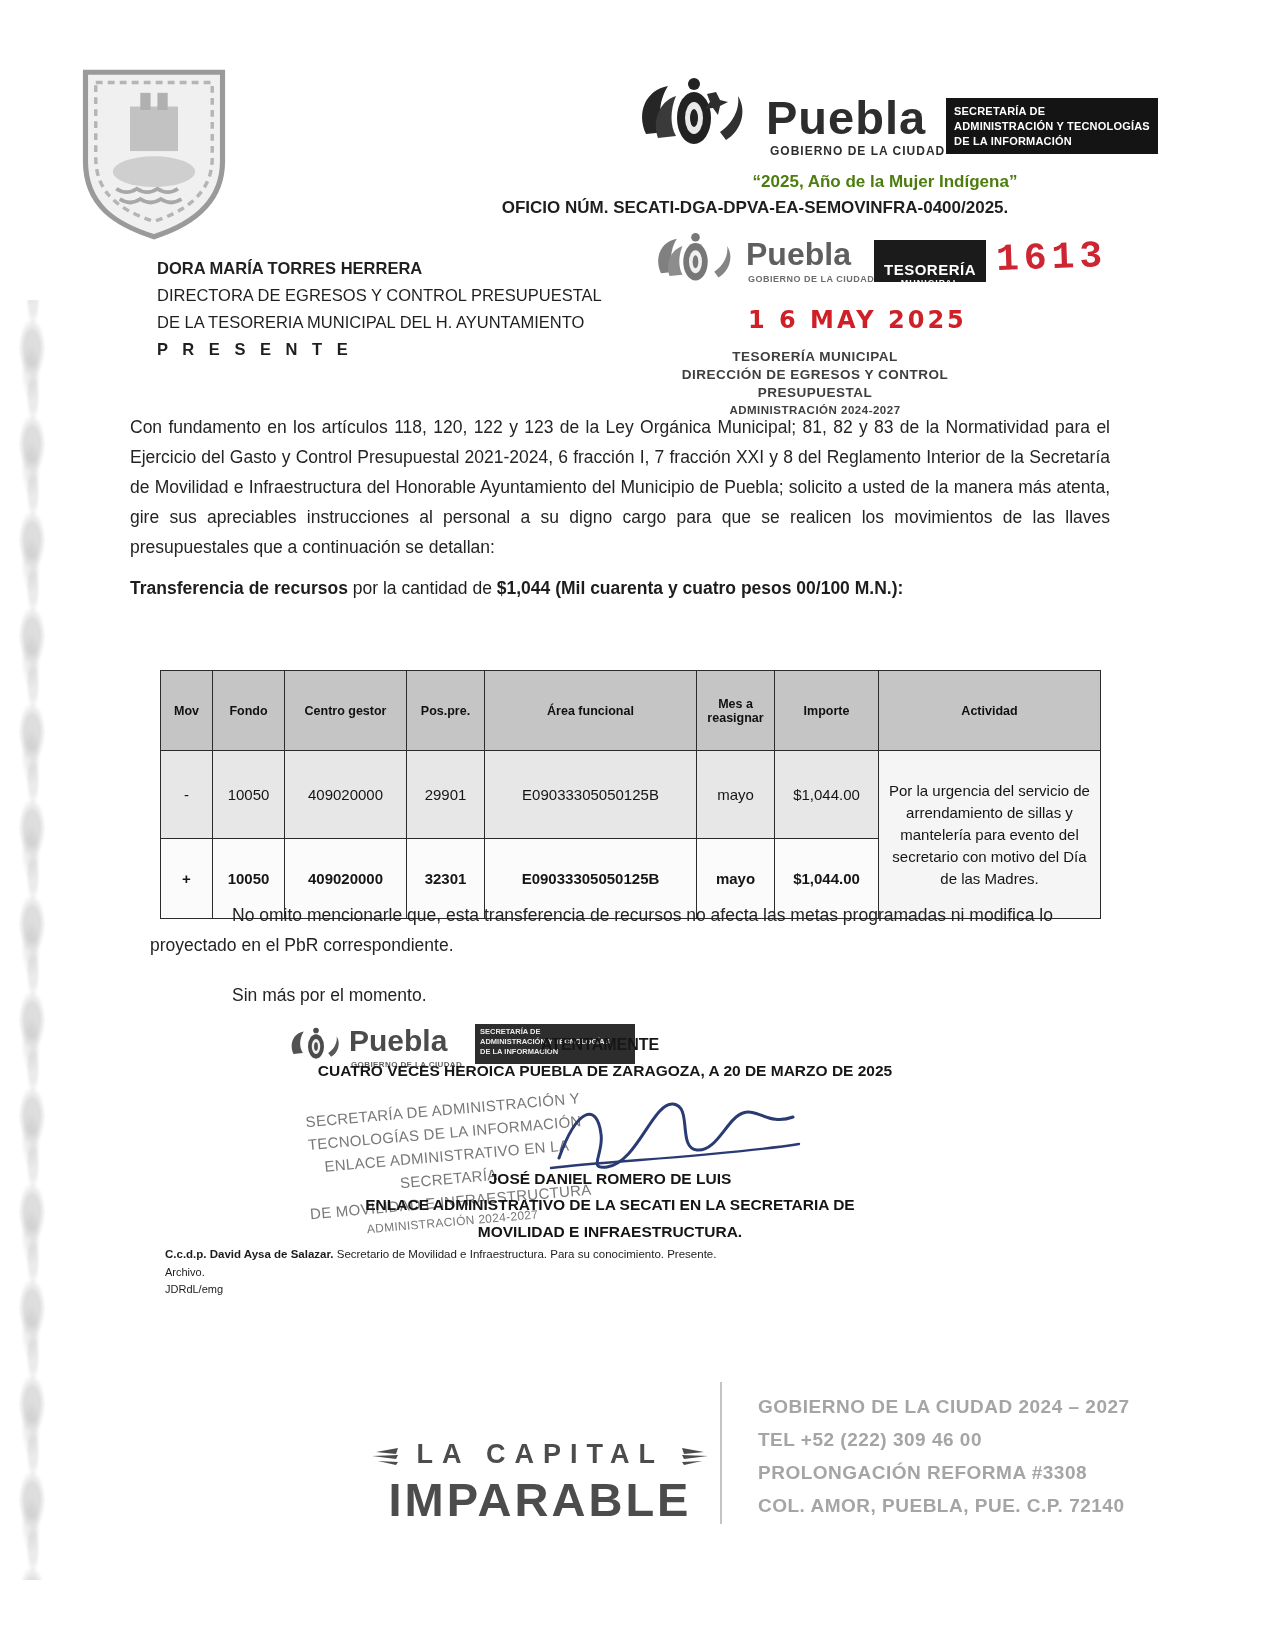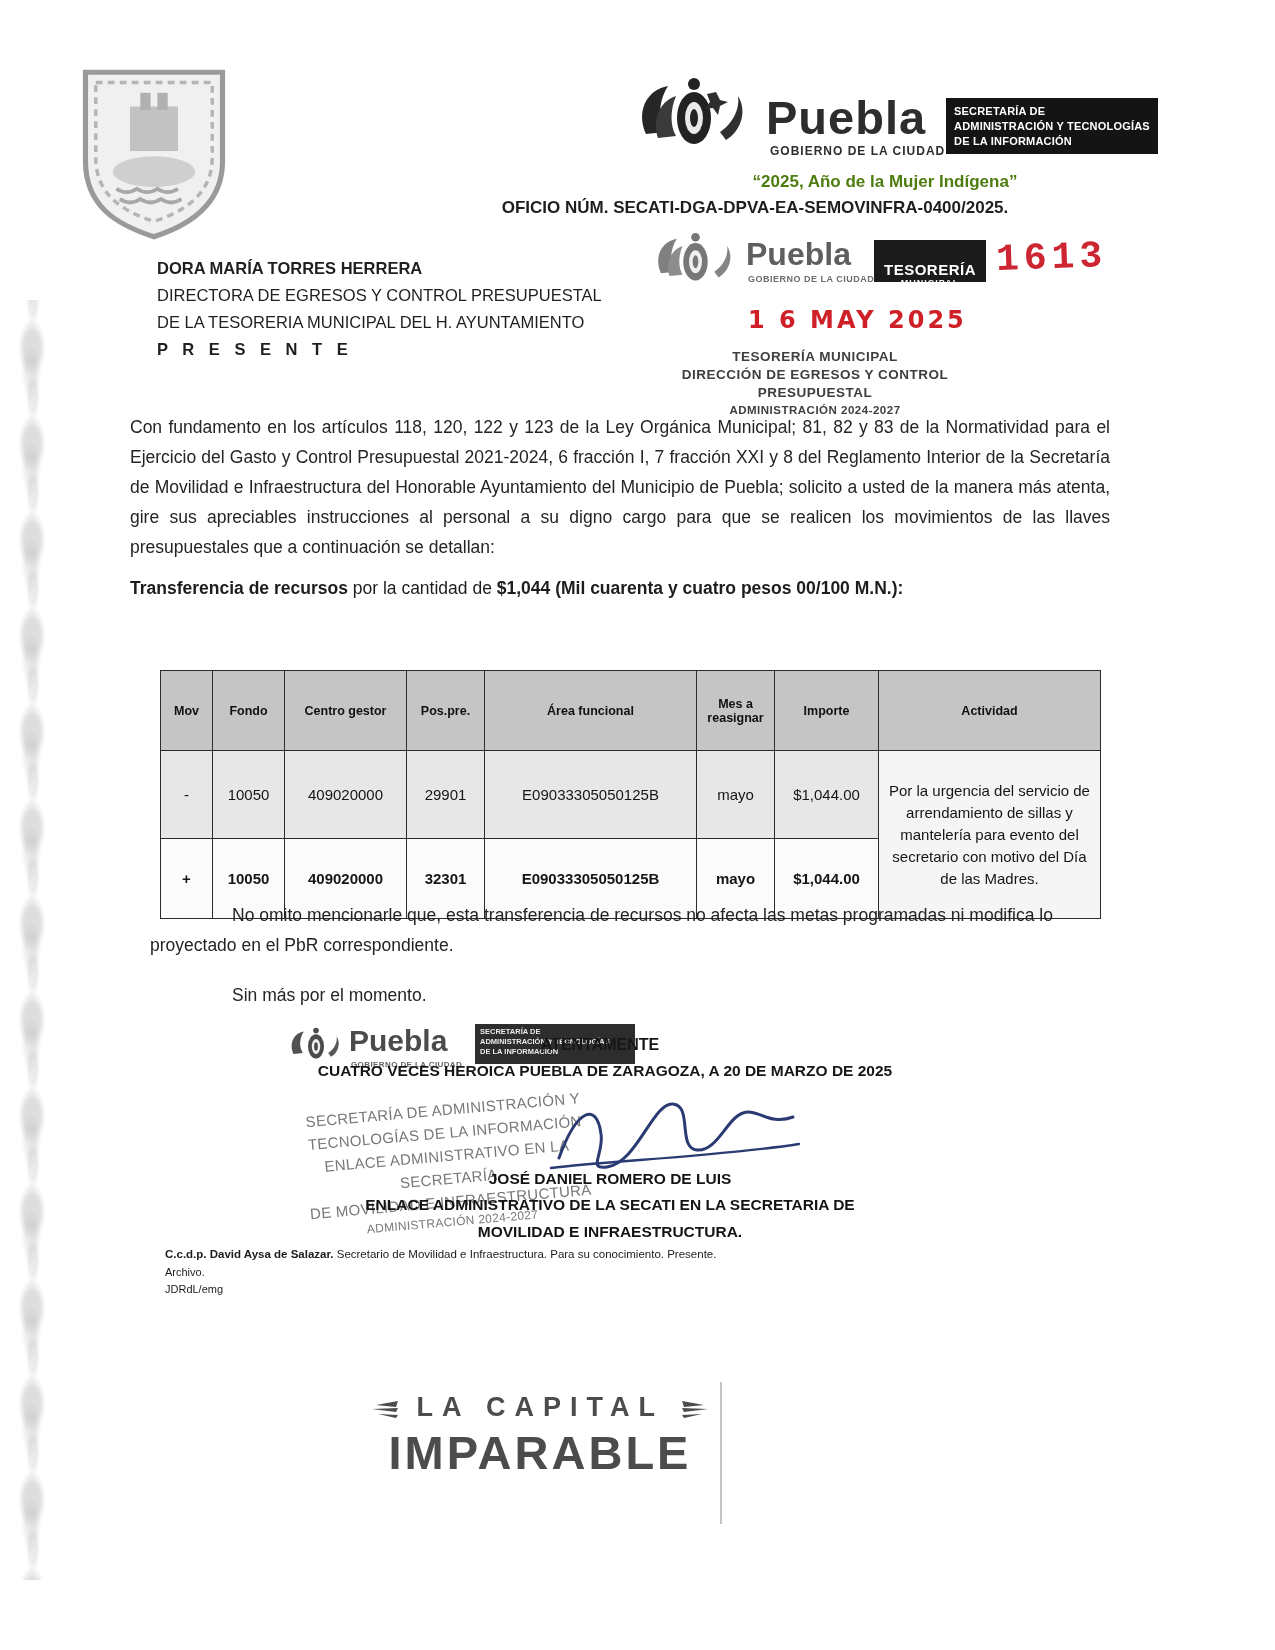--- a/index.html
+++ b/index.html
@@ -87,21 +87,21 @@
   .sig-svg { left:545px; top:1090px; width:260px; height:90px; }
   .sig-name { left:330px; top:1170px; width:560px; text-align:center; font-size:15.5px; font-weight:bold; color:#141414; }
   .sig-title1 { left:260px; top:1196px; width:700px; text-align:center; font-size:15.5px; font-weight:bold; color:#141414; }
   .sig-title2 { left:260px; top:1223px; width:700px; text-align:center; font-size:15.5px; font-weight:bold; color:#141414; }
 
   .ccdp { left:165px; top:1248px; font-size:11.5px; color:#1c1c1c;text-align:center; }
   .archivo { left:165px; top:1266px; font-size:11px; color:#1c1c1c; }
   .initials { left:165px; top:1283px; font-size:11px; color:#1c1c1c; }
 
   
-  .capital { left:360px; top:1392px; width:360px; text-align:center; color:#4c4c4c; }
+  .capital { left:360px; top:1439px; width:360px; text-align:center; color:#4c4c4c; }
   .capital .l1 { font-size:27px; font-weight:bold; letter-spacing:9px; position:relative; }
   .capital .l2 { font-size:47px; font-weight:bold; letter-spacing:3px; margin-top:2px; }
   .wing { display:inline-block; vertical-align:middle; }
   .divider { left:720px; top:1382px; width:2px; height:142px; background:#c4c4c4; }
   .footer-right { left:758px; top:1390px; width:400px; color:#a5a5a5; font-weight:bold; font-size:19px; line-height:33px; letter-spacing:.5px; }
 </style>
 </head>
 <body>
 
 <div class="page">
@@ -284,14 +284,20 @@
       <span>LA CAPITAL</span>
       <svg class="wing" width="34" height="24" viewBox="0 0 34 24">
         <path d="M2 4 L24 8 L4 10 Z M2 11 L28 12 L4 15 Z M2 18 L22 17 L4 21 Z" fill="#4c4c4c"></path>
       </svg>
     </div>
     <div class="l2">IMPARABLE</div>
   </div>
 
   <div class="abs divider"></div>
 
+  <div class="abs footer-right">
+    <div>GOBIERNO DE LA CIUDAD 2024 – 2027</div>
+    <div>TEL +52 (222) 309 46 00</div>
+    <div>PROLONGACIÓN REFORMA #3308</div>
+    <div>COL. AMOR, PUEBLA, PUE. C.P. 72140</div>
+  </div>
 
 </div>
 
 </body></html>

